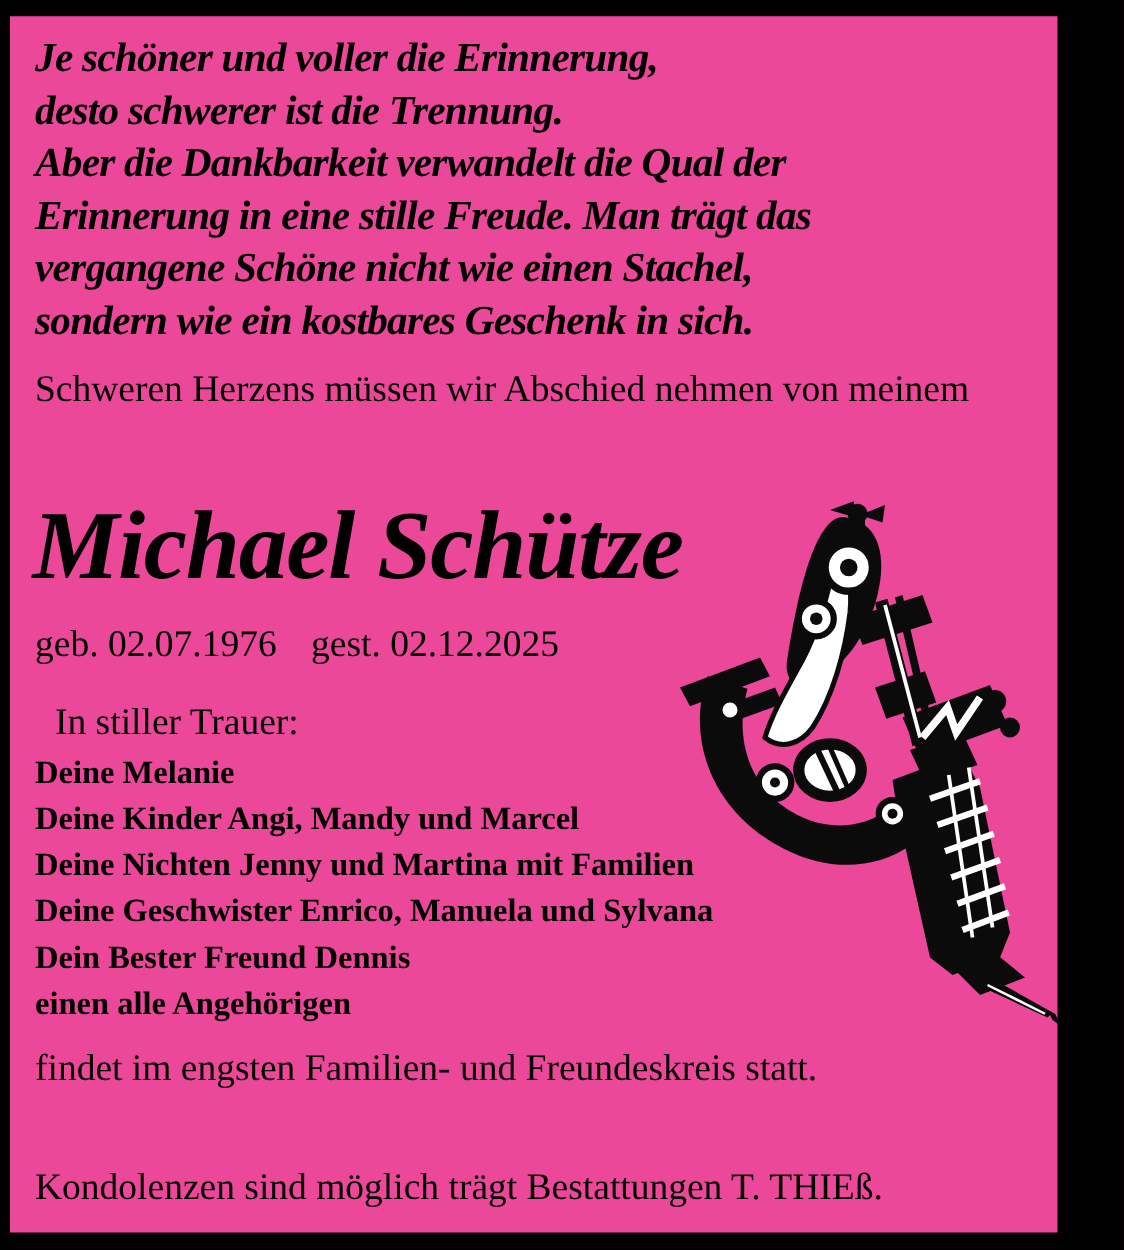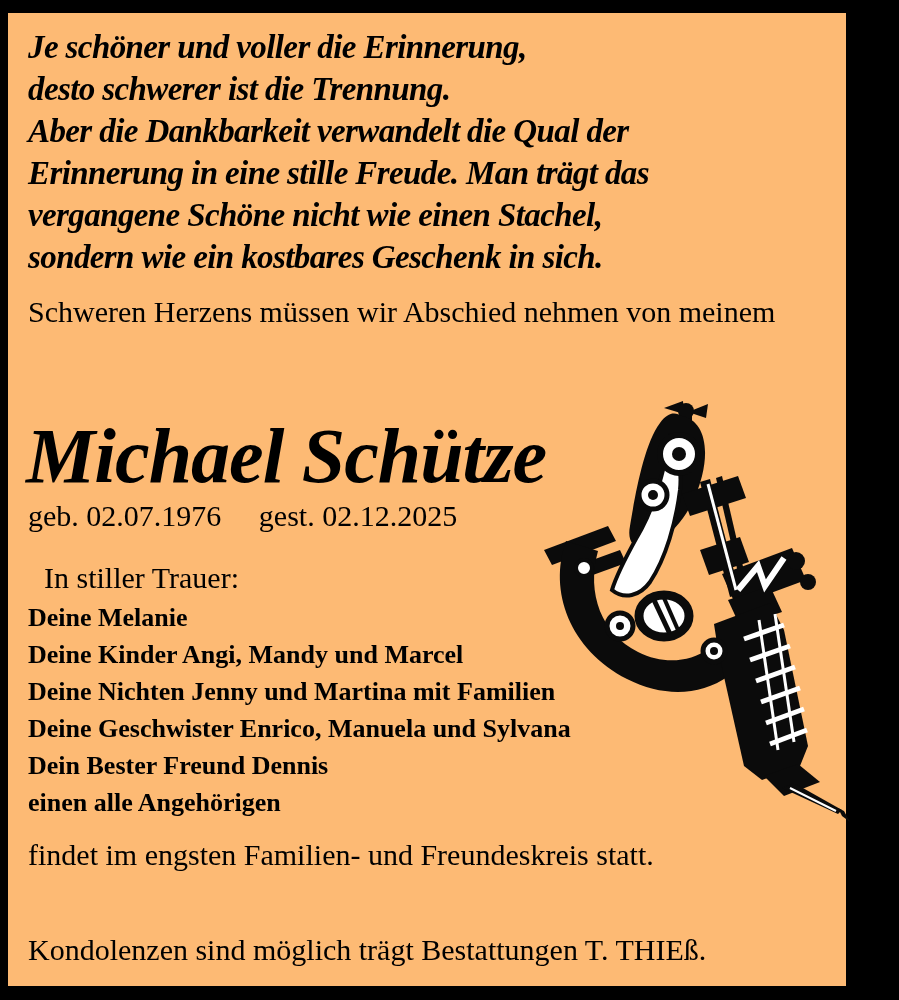--- a/index.html
+++ b/index.html
@@ -8,21 +8,21 @@
     width:899px;height:1000px;
     background:#000;
     overflow:hidden;
     font-family:"Liberation Serif", serif;
     color:#000;
   }
   .paper{
     position:absolute;
     left:8px;top:13px;
     width:838px;height:973px;
-    background:#fdba74;
+    background:#ec4899;
   }
   .abs{position:absolute;}
   .poem{
     left:20px;top:13px;
     font-size:33px;
     font-weight:bold;
     font-style:italic;
     line-height:42px;
     letter-spacing:-0.6px;
     white-space:nowrap;
@@ -34,28 +34,27 @@
     white-space:nowrap;
   }
   .deceased-name{
     left:18px;top:380px;
     font-size:78px;
     font-weight:bold;
     font-style:italic;
     letter-spacing:-1px;
     line-height:86px;
     white-space:nowrap;
-    margin-top:20px;
   }
   .dates{
     left:20px;top:486px;
     font-size:30px;
     white-space:nowrap;
   }
-  .dates .gest{margin-left:30px;}
+  .dates .gest{margin-left:20px;}
   .mourning-label{
     left:36px;top:548px;
     font-size:30px;
     white-space:nowrap;
   }
   .mourners{
     left:20px;top:586px;
     font-size:26px;
     font-weight:bold;
     line-height:37px;

